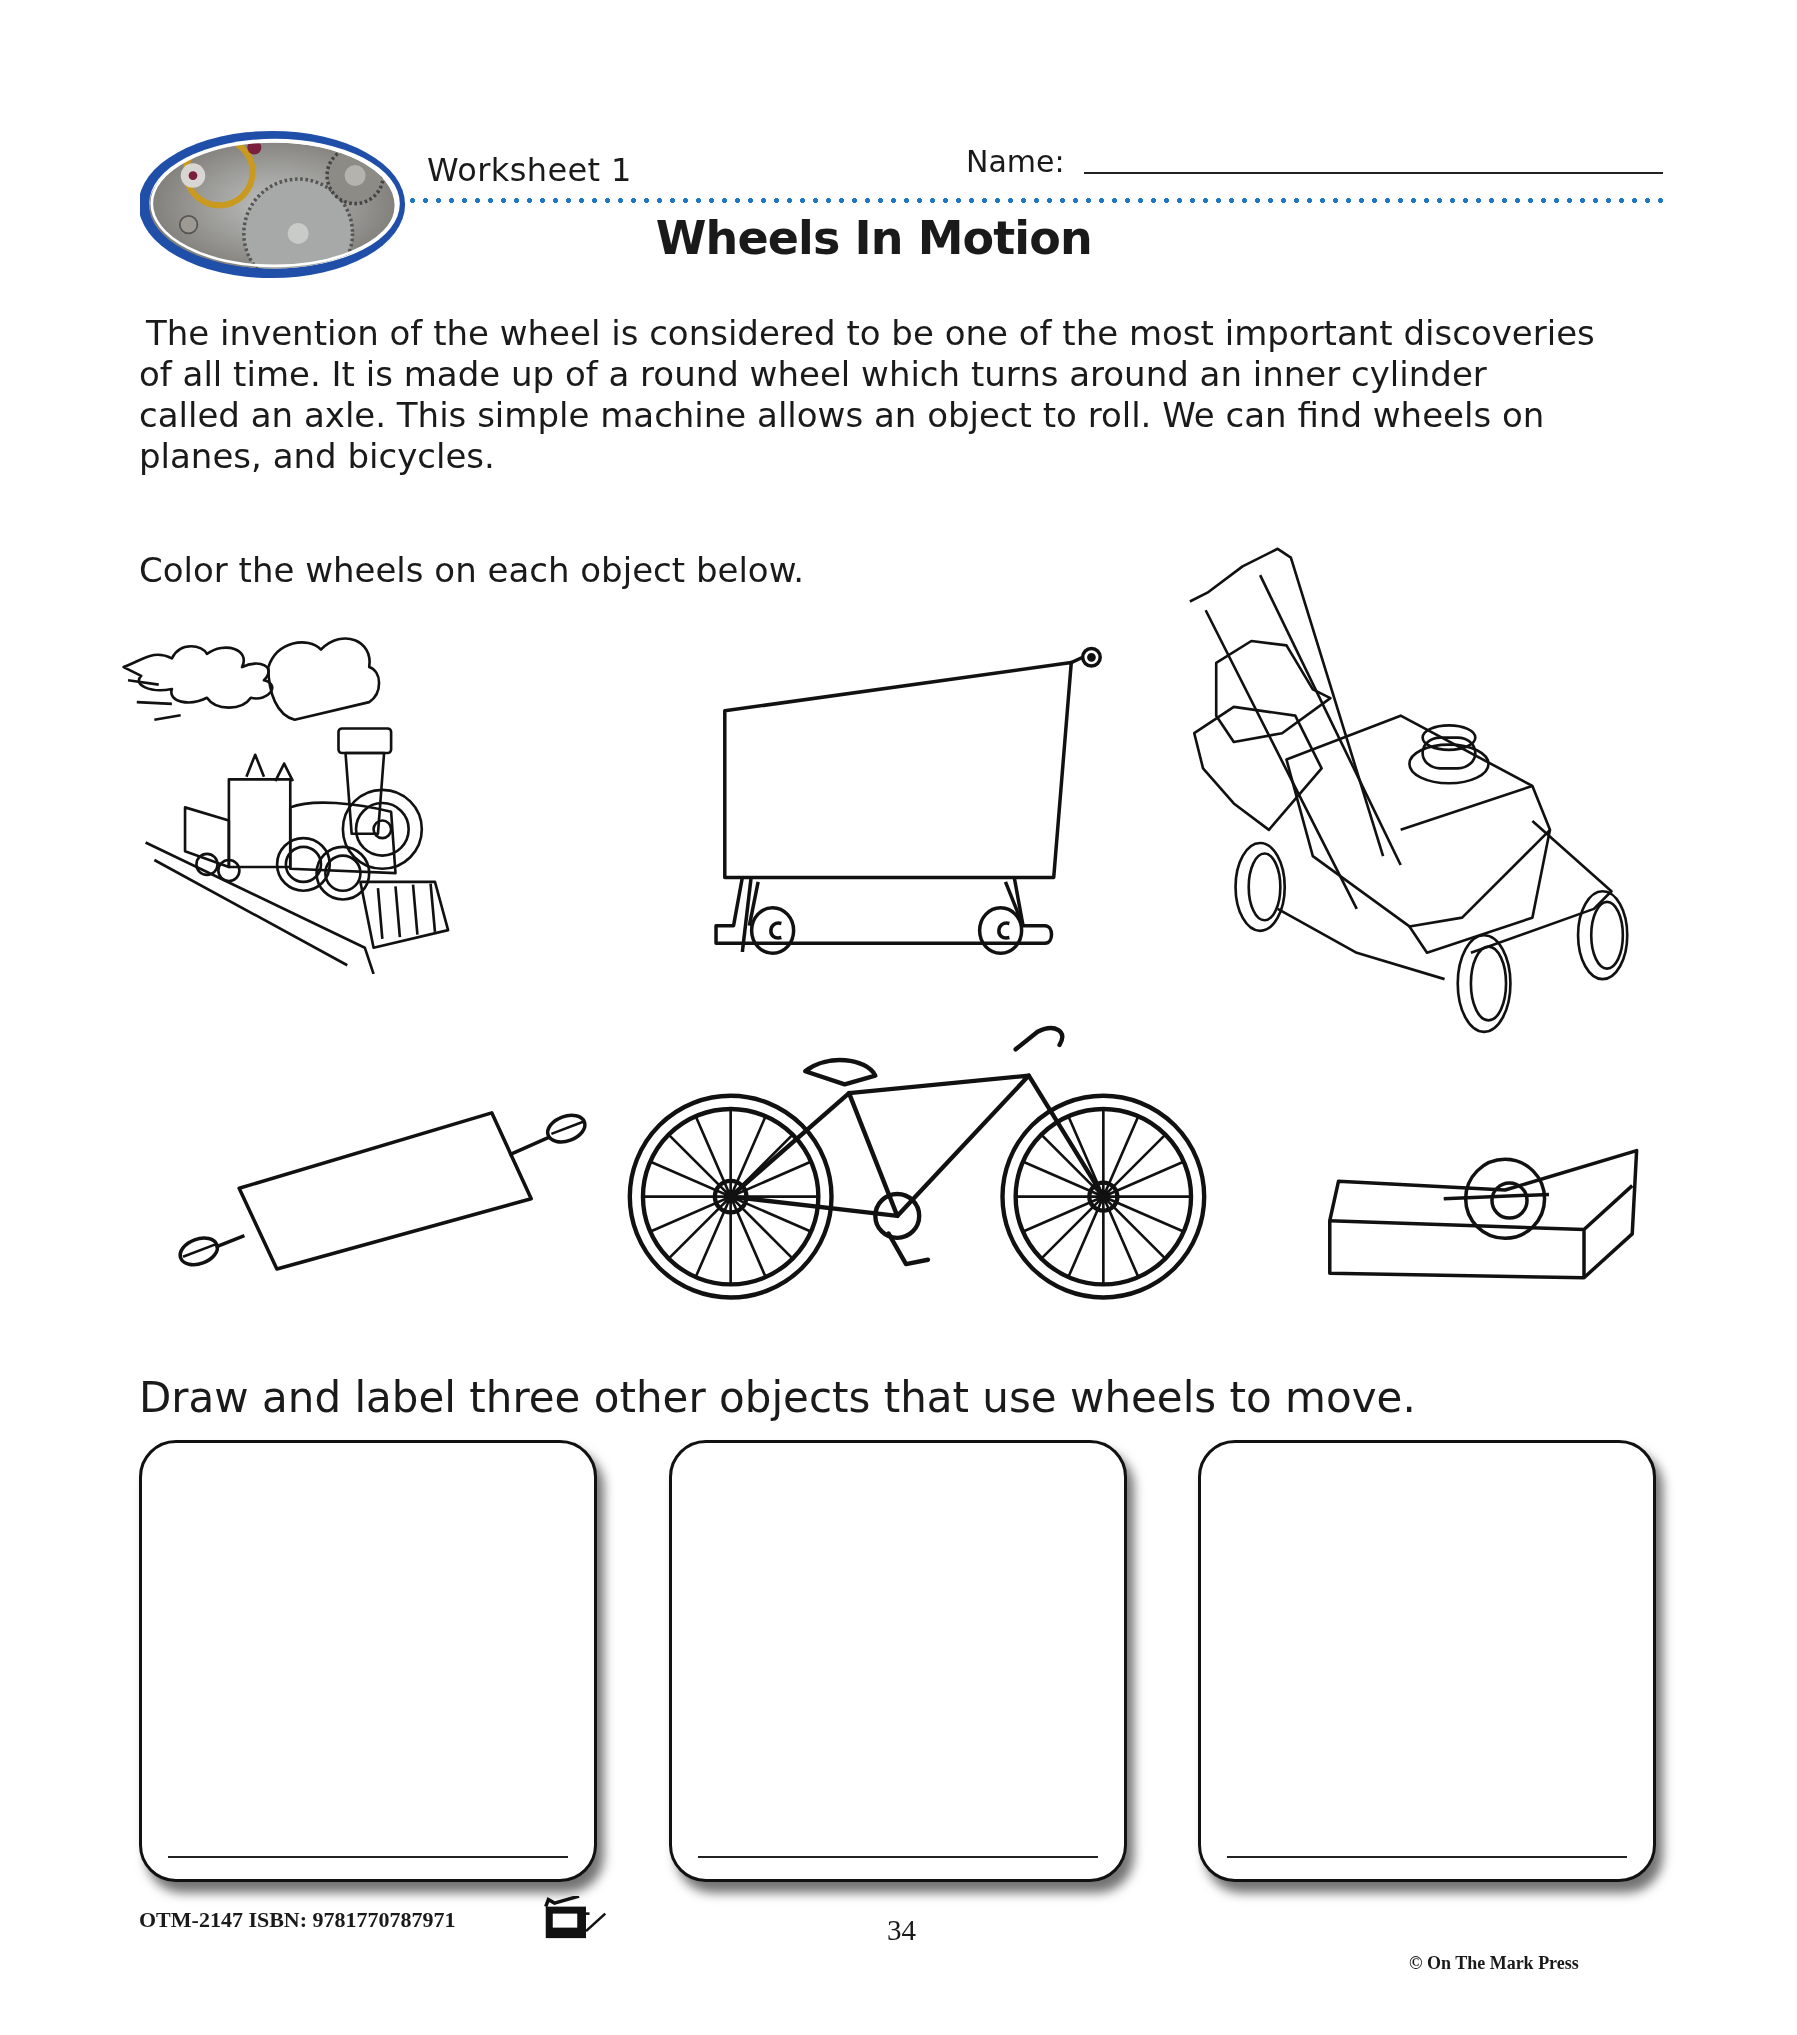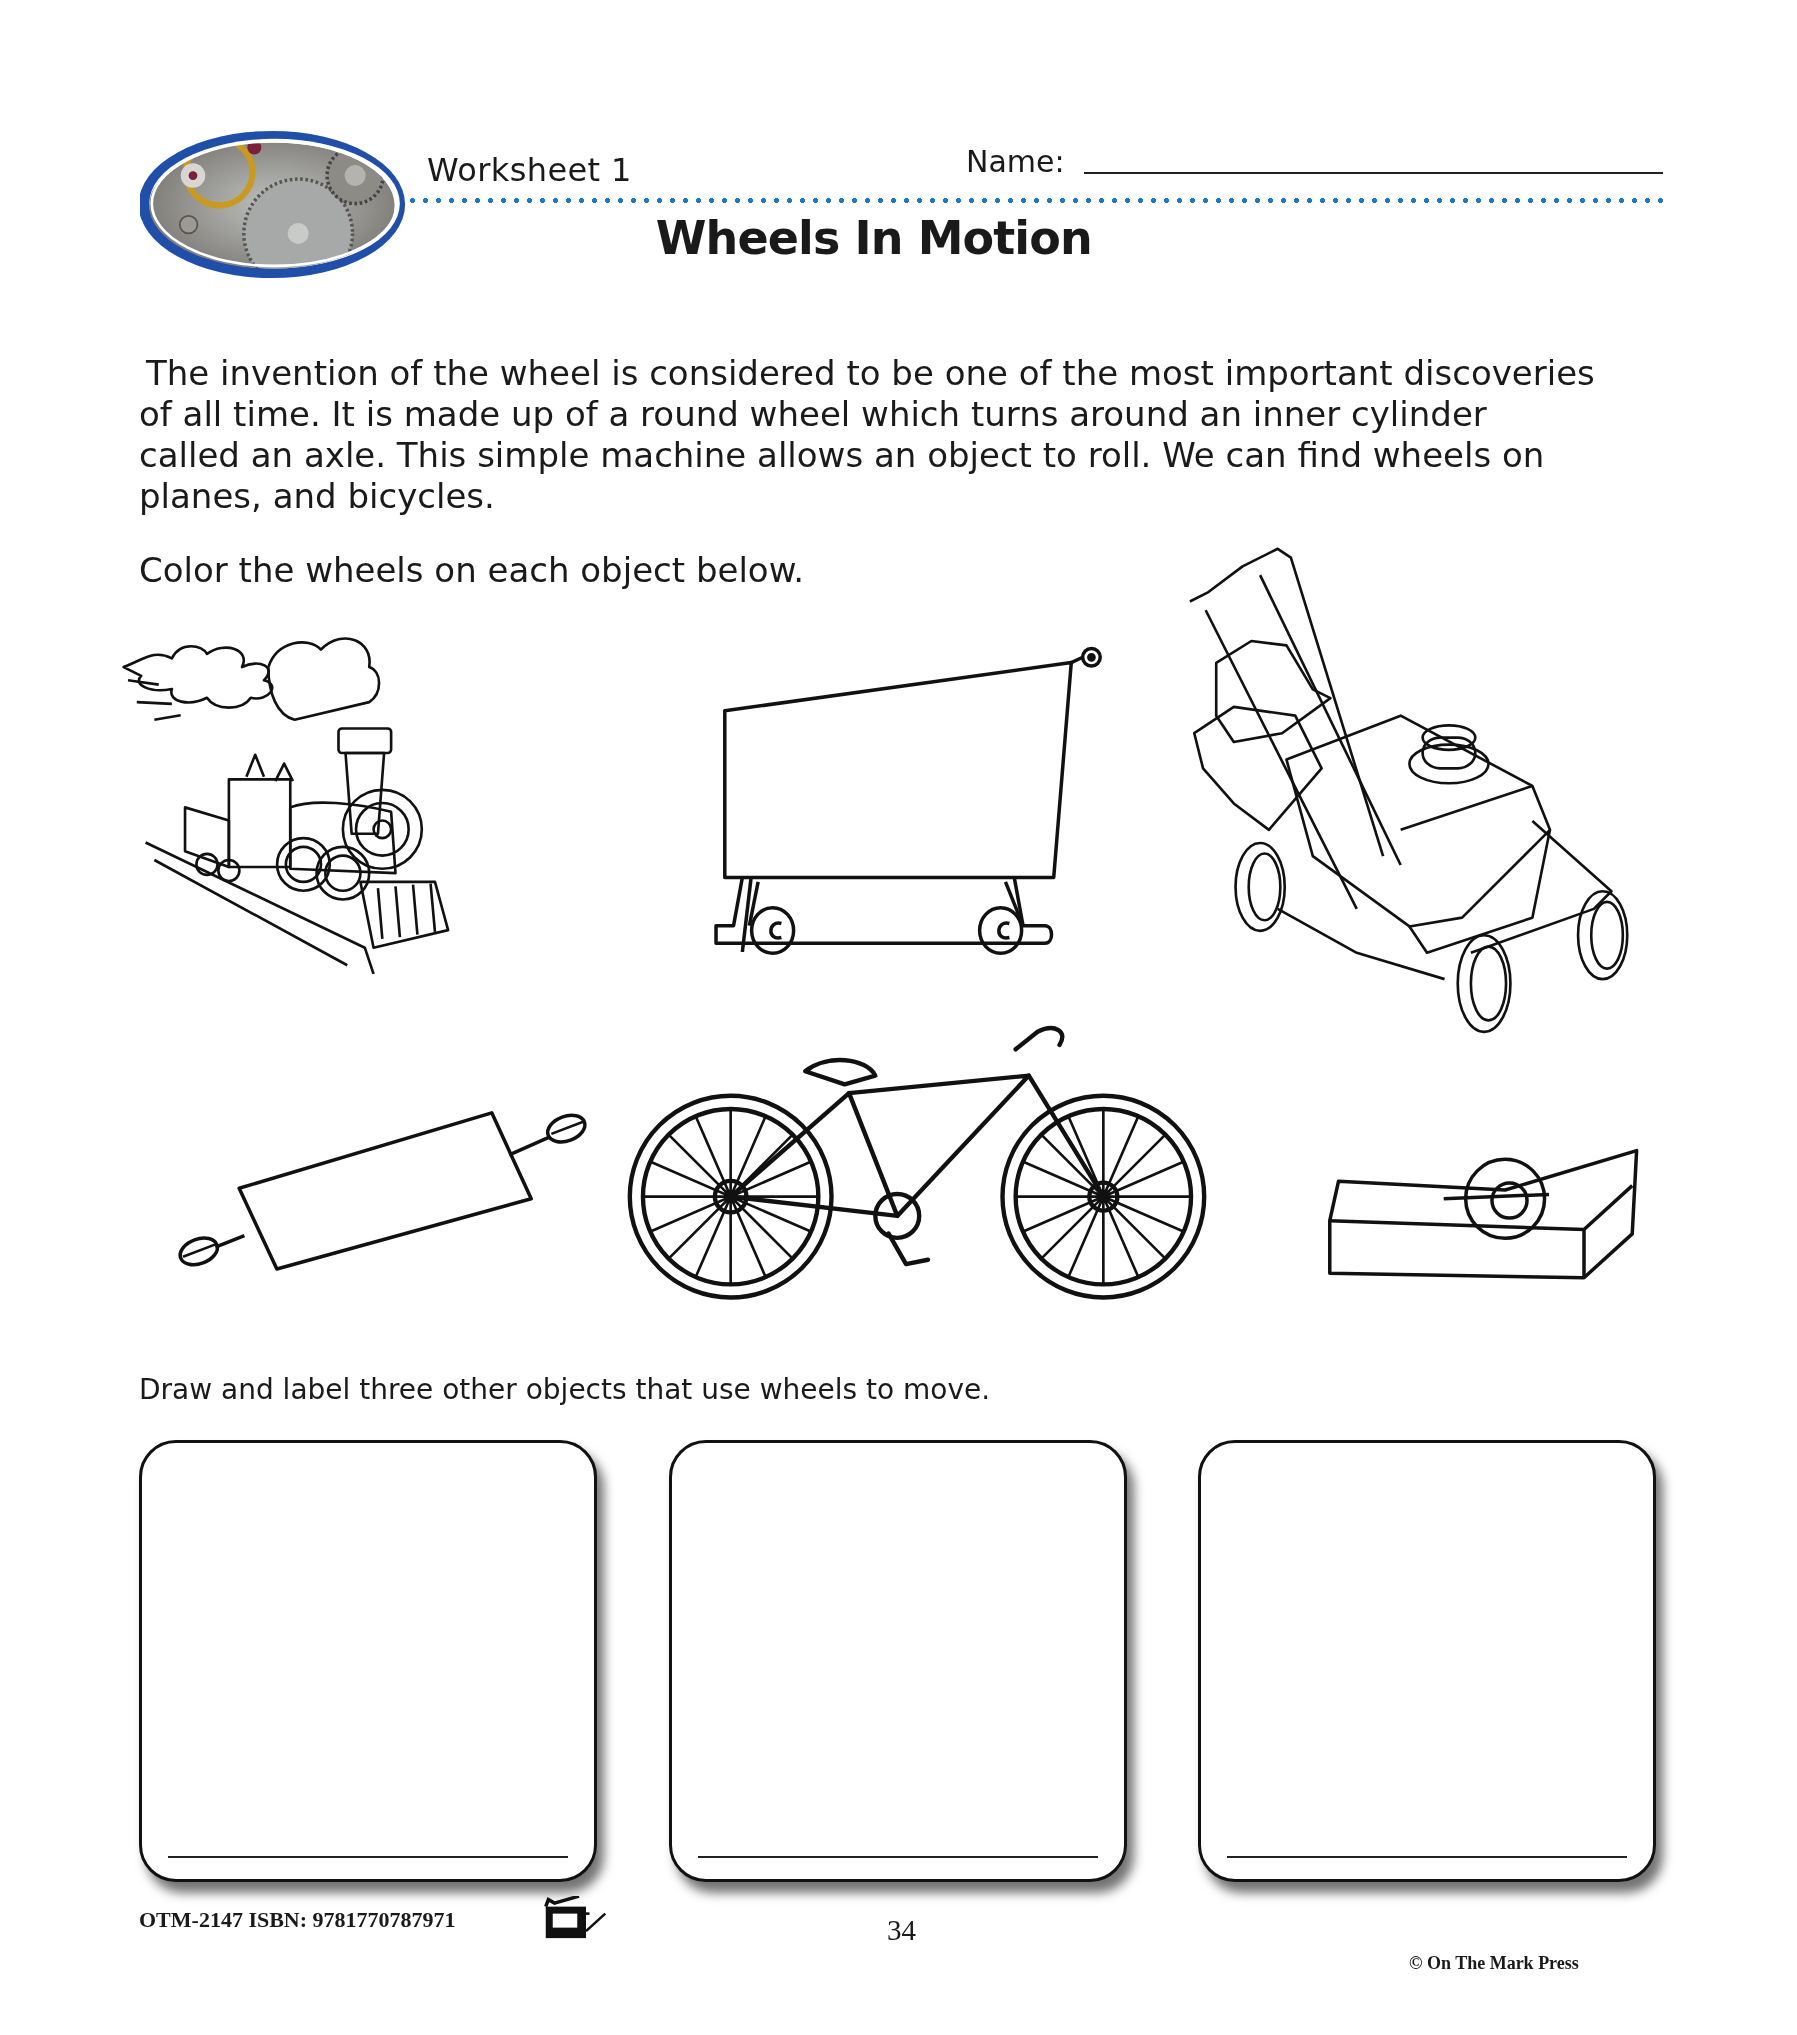--- a/index.html
+++ b/index.html
@@ -11,23 +11,23 @@
   .name-label { left: 966px; top: 144px; font-size: 30px; }
   .name-line { left: 1084px; top: 172px; width: 579px; height: 0; border-top: 2.6px solid #222; }
   .dots { left: 406px; top: 197px; width: 1264px; height: 7px;
           background-image: radial-gradient(circle, #1f78c1 2.3px, transparent 2.6px);
           background-size: 13px 7px; background-repeat: repeat-x; }
   .title { left: 0; width: 1730px; top: 211px; text-align: center; font-size: 46px; font-weight: bold;
            letter-spacing: -0.9px; padding-left: 17.6px; box-sizing: border-box; }
   .title span { position: relative; left: 0; }
   .intro { left: 139px; top: 313px; width: 1527px; font-size: 34px; line-height: 41px; }
   .intro p { margin: 0; white-space: nowrap; }
-  .intro p.first { padding-left: 7px; margin-top: 40px; }
+  .intro p.first { padding-left: 7px; }
   .instr1 { left: 139px; top: 550px; font-size: 34px; }
-  .instr2 { left: 139px; top: 1373px; font-size: 28px; text-align: center; }
+  .instr2 { left: 139px; top: 1373px; font-size: 42px; text-align: center; }
   .illus { position: absolute; }
   .box { position: absolute; top: 1440px; width: 458px; height: 442px; border: 3.5px solid #111;
          border-radius: 37px; background: #fff; box-shadow: 7px 10.5px 10.5px rgba(0,0,0,0.55); box-sizing: border-box; }
   .box .label-line { position: absolute; left: 26px; right: 26px; bottom: 21px; border-top: 2.6px solid #222; }
   .footer-left { left: 139px; top: 1907px; font-family: "Liberation Serif", "DejaVu Serif", serif; font-weight: bold; font-size: 22px; }
   .footer-page { left: 887px; top: 1900px; font-family: "Liberation Serif", "DejaVu Serif", serif; font-size: 29px; margin-top: 14px; }
   .footer-right { left: 1409px; top: 1953px; font-family: "Liberation Serif", "DejaVu Serif", serif; font-weight: bold; font-size: 18px; }
   .copier { left: 544px; top: 1896px; width: 105px; height: 44px; }
 </style>
 </head>

